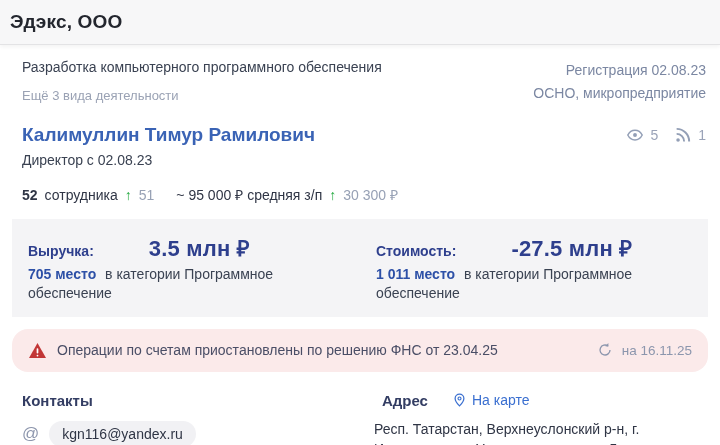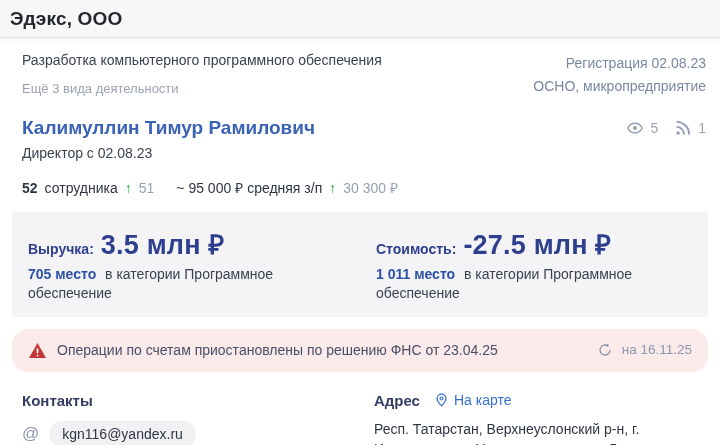--- a/index.html
+++ b/index.html
@@ -1,18 +1,18 @@
 <!DOCTYPE html>
 <html><head>
 <meta charset="utf-8">
 <style>
   * { margin:0; padding:0; box-sizing:border-box; }
   html,body { width:720px; height:445px; overflow:hidden; background:#fff;
     font-family:"Liberation Sans", sans-serif; color:#2f3545; }
-  .hdr { height:38px; background:#f7f7f8; border-bottom:1px solid #e3e3e5;
+  .hdr { height:45px; background:#f7f7f8; border-bottom:1px solid #e3e3e5;
     box-shadow:0 2px 4px rgba(0,0,0,0.05); display:flex; align-items:center; padding:0 10px; }
   .hdr h1 { font-size:19px; font-weight:bold; color:#23262e; letter-spacing:.2px; }
   .content { padding:14px 12px 0; }
   .pad { padding-left:10px; padding-right:2px; }
   .toprow { display:flex; justify-content:space-between; }
   .activity-main { font-size:14px; color:#3a4252; }
   .activity-more { font-size:13px; color:#9aa2b4; margin-top:13px; cursor:pointer; }
   .reg { text-align:right; font-size:14px; color:#7b87a2; line-height:1.65; }
   .dirrow { display:flex; justify-content:space-between; margin-top:19px; align-items:flex-start; }
   .dir-name { font-size:19px; font-weight:bold; color:#3a63b5; cursor:pointer; }
@@ -21,35 +21,35 @@
   .counter { display:flex; gap:6px; align-items:center; font-size:14px; color:#9aa3b8; cursor:pointer; }
   .statsrow { display:flex; align-items:center; gap:7px; margin-top:17px; font-size:14px; color:#2f3545; flex-wrap:nowrap; }
   .statsrow .b { font-weight:bold; }
   .up { color:#1fa83c; font-weight:bold; }
   .muted { color:#97a1b5; }
   .sp { width:8px; }
   .cards { display:flex; margin-top:15px; }
   .card { flex:1; background:#f4f4f6; padding:13px 16px 14px; }
   .card-top { display:flex; align-items:baseline; gap:7px; }
   .card-label { font-size:14px; font-weight:bold; color:#2e3f8d; }
-  .card-value { font-size:27px; font-weight:bold; color:#2e3f8d; letter-spacing:.2px; }
+  .card-value { font-size:22px; font-weight:bold; color:#2e3f8d; letter-spacing:.2px;margin-left:48px; }
   .card-rank-line { font-size:14px; margin-top:3px; line-height:1.35; color:#3a4252; }
   .rank { color:#2d50a7; font-weight:bold; margin-right:5px; cursor:pointer; }
   .warn { margin-top:12px; background:#fbeaea; border-radius:16px; padding:13px 16px;
     display:flex; align-items:center; justify-content:space-between; }
   .warn-left { display:flex; align-items:center; gap:10px; font-size:14px; color:#4a4e66; }
-  .warn-right { display:flex; gap:9px; font-size:13.5px; color:#8c96ad; }
+  .warn-right { display:flex; align-items:center; gap:9px; font-size:13.5px; color:#8c96ad; }
   .bottom { display:flex; margin-top:20px; }
   .bottom-left { flex:1 1 52%; padding-left:10px; }
   .bottom-right { flex:1 1 48%; }
   .sec-title { font-size:15px; font-weight:bold; color:#333d63; }
   .email-row { display:flex; align-items:center; gap:10px; margin-top:12px; }
   .at { font-size:17px; color:#8d96ad; }
   .pill { background:#f1f1f4; border-radius:14px; padding:5px 13px; font-size:14px; color:#2f3545; cursor:pointer; }
-  .addr-head { display:flex; align-items:center; gap:14px; }
+  .addr-head { display:flex; align-items:center; gap:24px;margin-left:8px; }
   .maplink { display:flex; align-items:center; gap:5px; font-size:14px; color:#3a6fd0; cursor:pointer; }
   .addr-text { font-size:14px; color:#2f3545; line-height:1.4; margin-top:11px; max-width:322px; }
   svg { display:block; }
 </style>
 </head>
 <body>
 
 <div class="hdr">
   <h1>Эдэкс, ООО</h1>
 </div>

